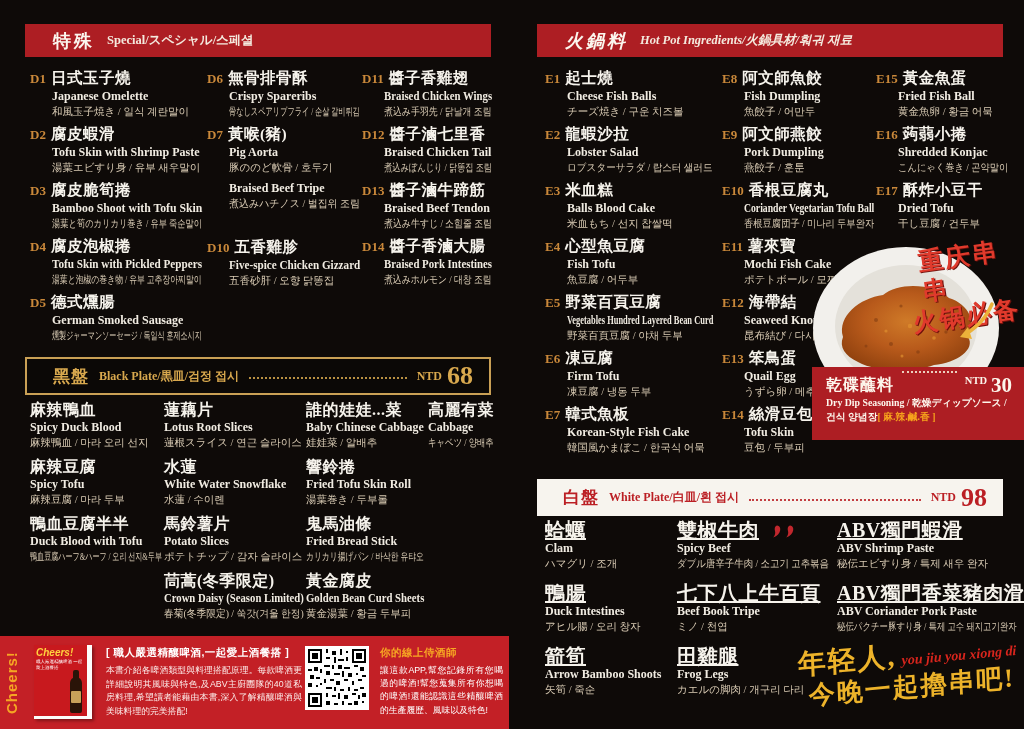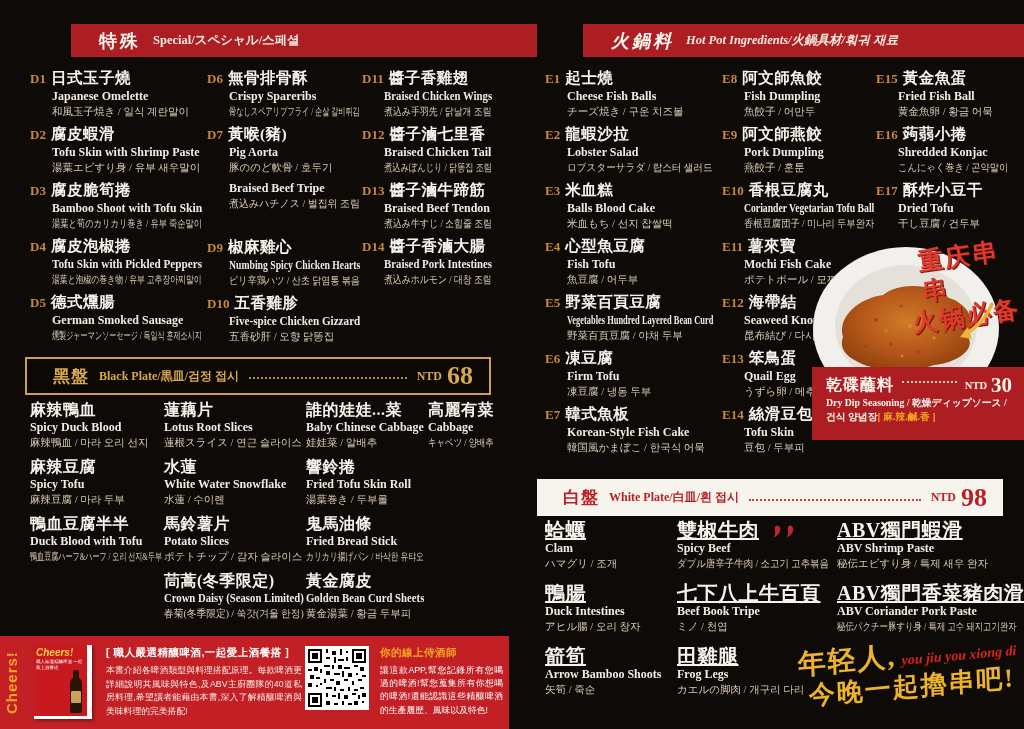--- a/index.html
+++ b/index.html
@@ -1,19 +1,19 @@
 <!DOCTYPE html>
 <html><head>
 <meta charset="utf-8">
 <style>
   html,body{margin:0;padding:0;background:#000;}
   .canvas{position:relative;width:1024px;height:729px;background:#0e0a08;overflow:hidden;
           font-family:"Liberation Serif",serif;-webkit-font-smoothing:antialiased;}
   
-  .sec-header{position:absolute;background:#ad1e23;display:flex;align-items:center;padding-left:28px;gap:12px;box-sizing:border-box;margin-left:46px;}
+  .sec-header{position:absolute;background:#ad1e23;display:flex;align-items:center;padding-left:28px;gap:12px;box-sizing:border-box;}
   #h-special{left:25px;top:24px;width:466px;height:33px;}
   #h-hotpot{left:537px;top:24px;width:466px;height:33px;font-style:italic;}
   .sec-title{font-size:18px;font-weight:bold;color:#fbf6ee;letter-spacing:3px;}
   .sec-sub{font-size:12.5px;font-weight:bold;color:#f4eade;}
   
   .price-box{position:absolute;display:flex;align-items:center;box-sizing:border-box;padding:0 16px 0 26px;}
   #bp-box{left:25px;top:357px;width:466px;height:38px;border:2px solid #c9a055;color:#d8a84e;background:rgba(0,0,0,.15);}
   #wp-box{left:537px;top:479px;width:466px;height:37px;background:#f7f4ee;color:#bb1f24;}
   .pb-title{font-size:17px;font-weight:bold;letter-spacing:1px;}
   .pb-sub{font-size:12px;font-weight:bold;margin-left:10px;}
@@ -51,21 +51,21 @@
   
   .plate{position:absolute;left:806px;top:236px;width:200px;height:178px;z-index:1;}
   .stamp{position:absolute;left:922px;top:240px;width:104px;transform:rotate(-8deg);z-index:2;
          color:#e03a2c;font-weight:bold;font-size:25px;line-height:1.2;letter-spacing:2px;
          text-shadow:1px 1px 0 #6e100c;}
   .stamp div:nth-child(2){margin-left:-14px;}
   .arrow{position:absolute;left:948px;top:298px;z-index:2;}
   
   .dry{position:absolute;left:812px;top:367px;width:212px;height:73px;background:#ad1e23;z-index:3;
        box-sizing:border-box;padding:8px 12px 0 14px;color:#fdf6ec;}
-  .dry-r1{display:flex;align-items:center;}
+  .dry-r1{display:flex;align-items:flex-start;}
   .dry-t{font-size:16px;font-weight:bold;letter-spacing:1px;}
   .dry-leader{flex:1;border-bottom:2px dotted #f3e4cf;margin:0 8px;transform:translateY(-4px);opacity:.9;}
   .dry-cur{font-size:10.5px;font-weight:bold;margin-right:4px;}
   .dry-p{font-size:21px;font-weight:bold;line-height:1;}
   .dry-l2,.dry-l3{font-size:9.8px;font-weight:bold;line-height:14px;}
   .tags{color:#f6a21c;}
   
   .hand{position:absolute;left:798px;top:640px;width:228px;transform:rotate(-5deg) skewX(-3deg);z-index:2;}
   .hw1{display:flex;align-items:baseline;}
   .hw-cn{font-size:28px;font-weight:bold;color:#edb32a;letter-spacing:2px;line-height:1.1;}
@@ -157,28 +157,20 @@
       <div class="mi-t">
         <span class="code">D7</span>
         <span class="name">黃喉(豬)</span>
       </div>
       <div class="mi-en fit">Pig Aorta</div>
       <div class="mi-alt fit">豚ののど軟骨 / 호두기</div>
     </div>
       <div class="mi">
       <div class="mi-en fit">Braised Beef Tripe</div>
       <div class="mi-alt fit" style="transform: scaleX(0.949);">煮込みハチノス / 벌집위 조림</div>
-    </div>
-      <div class="mi">
-      <div class="mi-t">
-        <span class="code">D9</span>
-        <span class="name">椒麻雞心</span>
-      </div>
-      <div class="mi-en fit" style="transform: scaleX(0.809);">Numbing Spicy Chicken Hearts</div>
-      <div class="mi-alt fit" style="transform: scaleX(0.868);">ピリ辛鶏ハツ / 산초 닭염통 볶음</div>
     </div>
       <div class="mi">
       <div class="mi-t">
         <span class="code">D10</span>
         <span class="name">五香雞胗</span>
       </div>
       <div class="mi-en fit" style="transform: scaleX(0.929);">Five-spice Chicken Gizzard</div>
       <div class="mi-alt fit">五香砂肝 / 오향 닭똥집</div>
     </div>
     </div>

